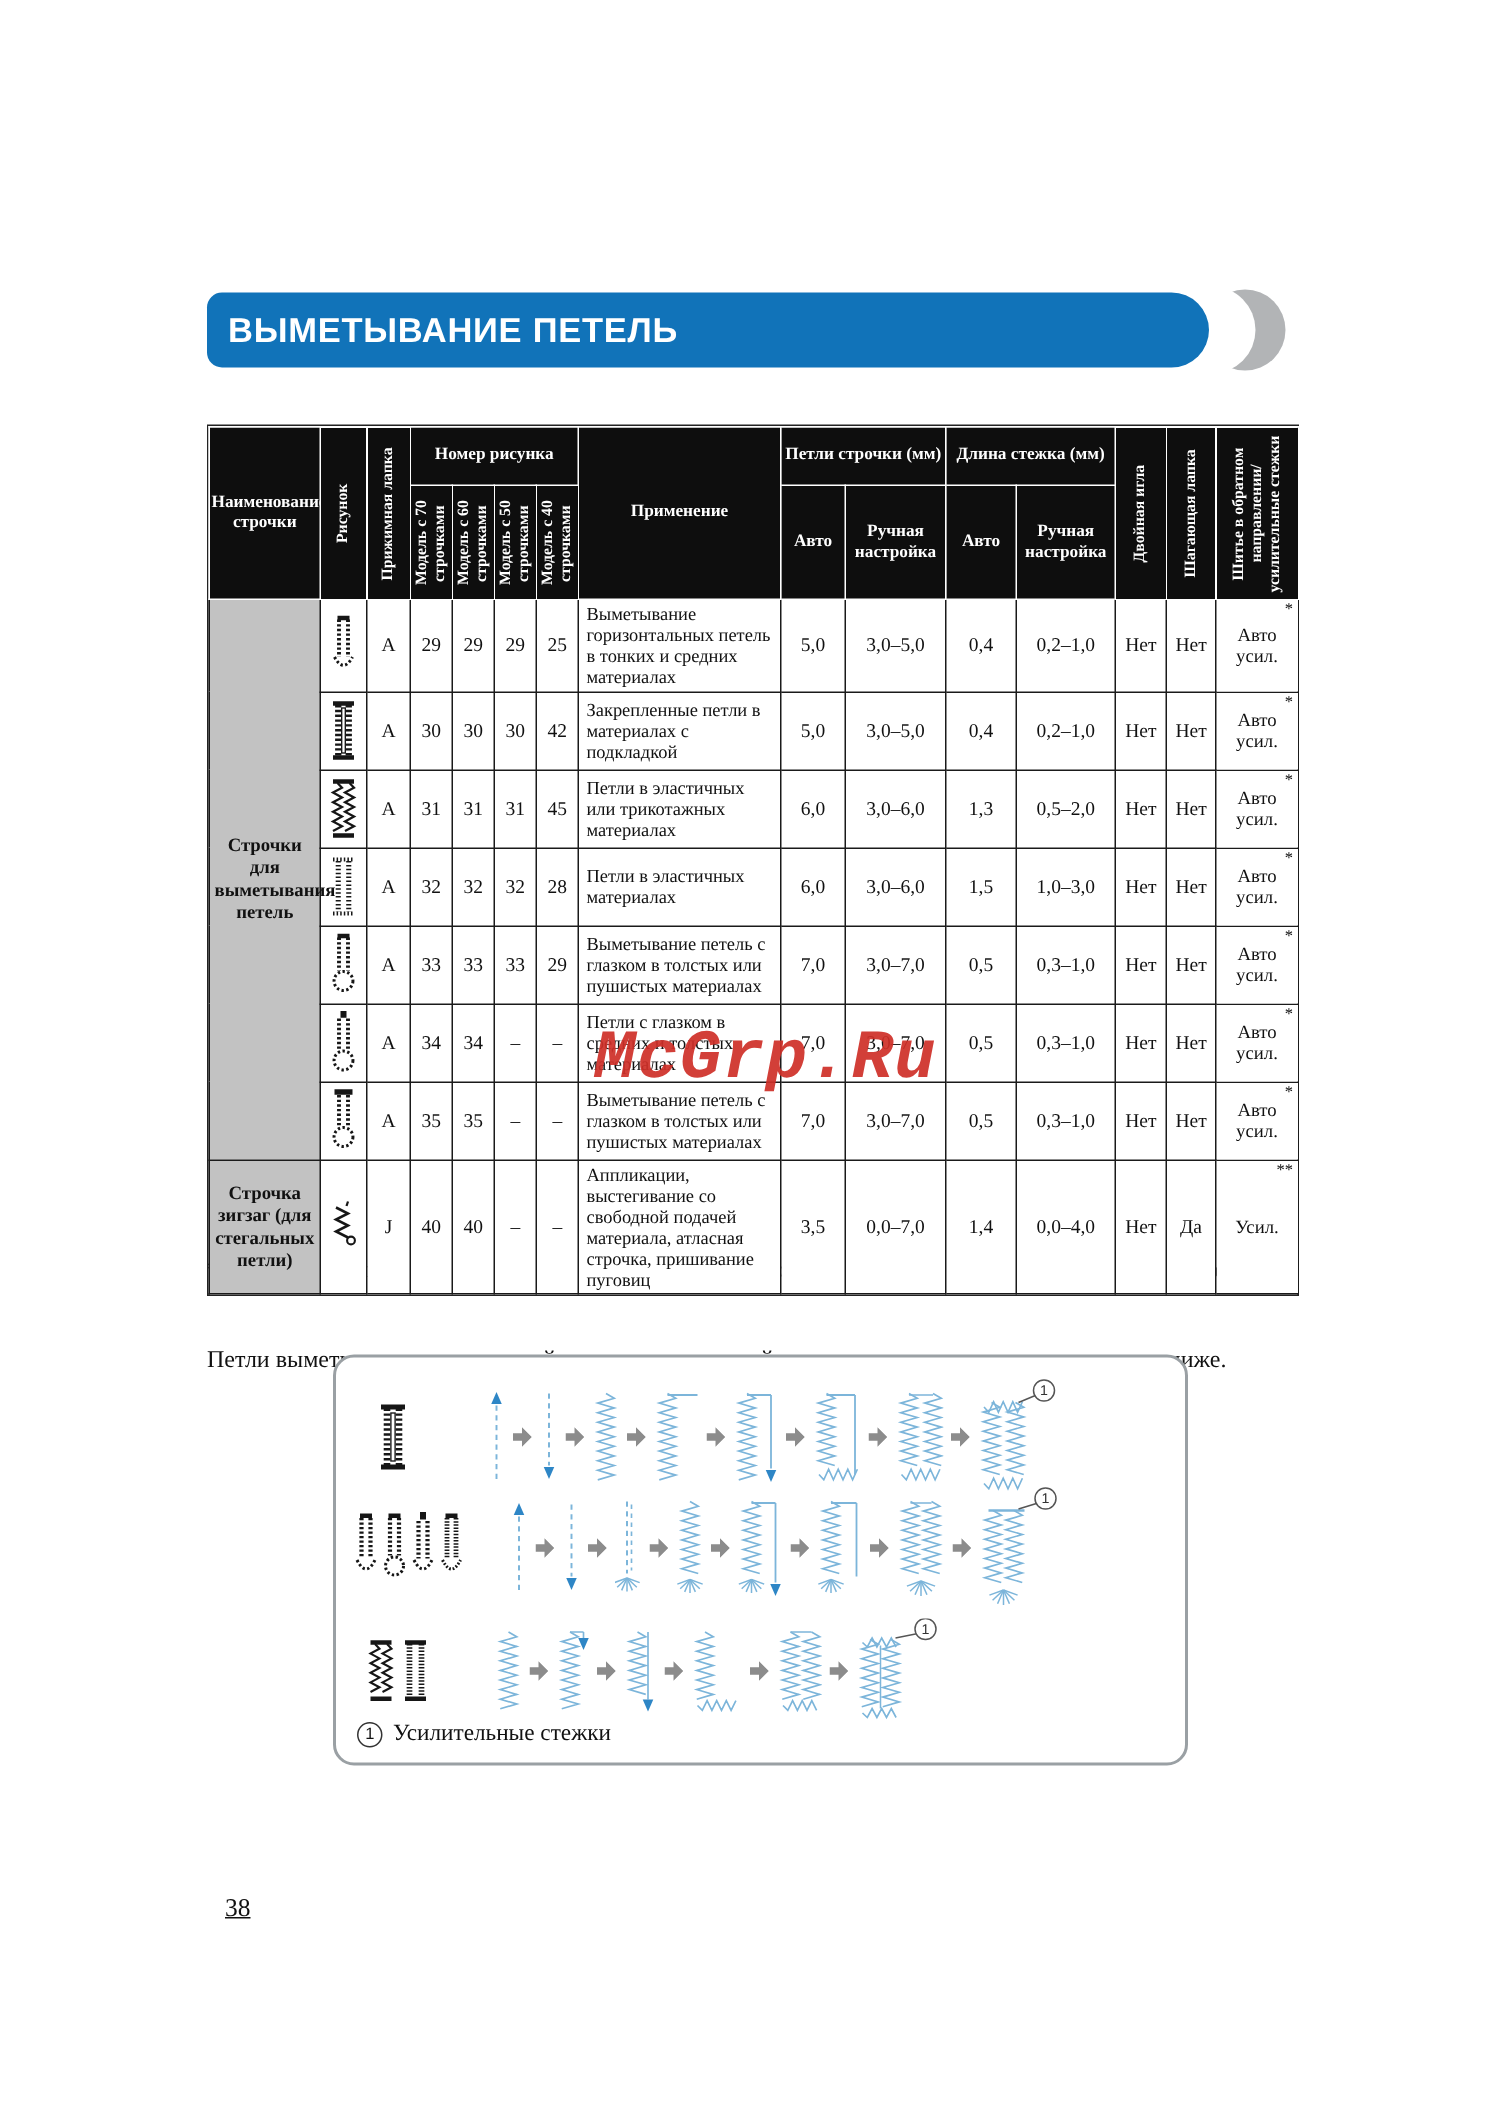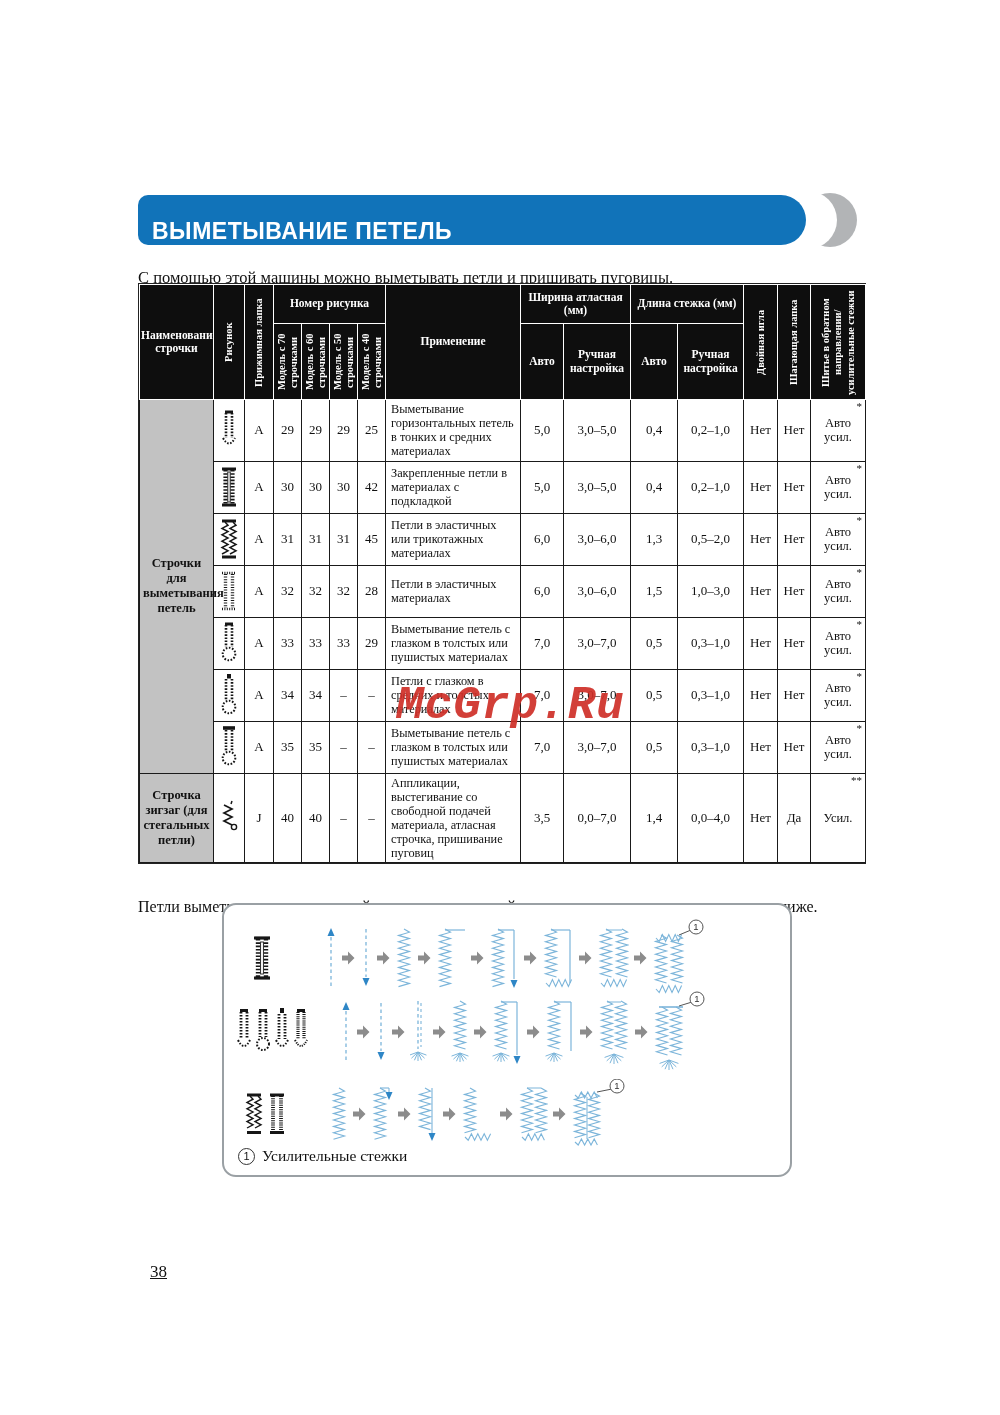--- a/index.html
+++ b/index.html
@@ -1,21 +1,21 @@
 <!DOCTYPE html>
 <html><head>
 <meta charset="utf-8">
 <style>
   html,body{margin:0;padding:0;background:#ffffff;}
   #page{position:relative;width:1000px;height:1415px;background:#ffffff;overflow:hidden;
         font-family:"Liberation Serif", serif;color:#111;}
 
   
   .titlebar{position:absolute;left:138px;top:195px;width:668px;height:50px;
-    border-radius:10px 25px 25px 10px;z-index:3;display:flex;align-items:flex-end;}
+    border-radius:10px 25px 25px 10px;z-index:3;display:flex;align-items:center;}
   .titlebar h1{margin:0 0 0 14px;font-family:"Liberation Sans", sans-serif;
     font-weight:bold;font-size:23px;letter-spacing:.5px;color:#fff;}
   .cres-gray{position:absolute;left:803px;top:193px;width:54px;height:54px;border-radius:50%;z-index:1;}
   .cres-white{position:absolute;left:779px;top:191px;width:58px;height:58px;border-radius:50%;
     background:#fff;z-index:2;}
 
   
   .intro{position:absolute;left:138px;top:251px;width:700px;font-size:16.5px;}
   .footnotes{position:absolute;left:138px;top:838px;width:726px;font-size:15.5px;}
   .footnotes .fn2{position:absolute;left:500px;top:0;}
@@ -58,21 +58,20 @@
 <body>
 
 <div id="page">
 
   <div class="cres-gray" style="background: rgb(178, 180, 182);"></div>
   <div class="cres-white"></div>
   <div class="titlebar" style="background: rgb(17, 115, 185);">
     <h1>ВЫМЕТЫВАНИЕ ПЕТЕЛЬ</h1>
   </div>
 
-  <p class="intro">С помощью этой машины можно выметывать петли и пришивать пуговицы.</p>
 
   <div class="tblwrap">
     <table>
       <colgroup>
         <col style="width:74px">
           <col style="width:31px">
           <col style="width:29px">
         <col style="width:28px">
           <col style="width:28px">
           <col style="width:28px">
@@ -86,21 +85,21 @@
         <col style="width:33px">
           <col style="width:55px">
       </colgroup>
       <thead>
         <tr>
           <th class="h1" rowspan="2">Наименование строчки</th>
           <th class="h1 rot" rowspan="2">Рисунок</th>
           <th class="h1 rot" rowspan="2">Прижимная лапка</th>
           <th class="h1" colspan="4">Номер рисунка</th>
           <th class="h1" rowspan="2">Применение</th>
-          <th class="h1" colspan="2">Ширина атласная (мм)</th>
+          <th class="h1" colspan="2">Петли строчки (мм)</th>
           <th class="h1" colspan="2">Длина стежка (мм)</th>
           <th class="h1 rot" rowspan="2">Двойная игла</th>
           <th class="h1 rot" rowspan="2">Шагающая лапка</th>
           <th class="h1 rot" rowspan="2">Шитье в обратном направлении/ усилительные стежки</th>
         </tr>
         <tr>
           <th class="h2 rot">Модель с 70 строчками</th>
           <th class="h2 rot">Модель с 60 строчками</th>
           <th class="h2 rot">Модель с 50 строчками</th>
           <th class="h2 rot">Модель с 40 строчками</th>

